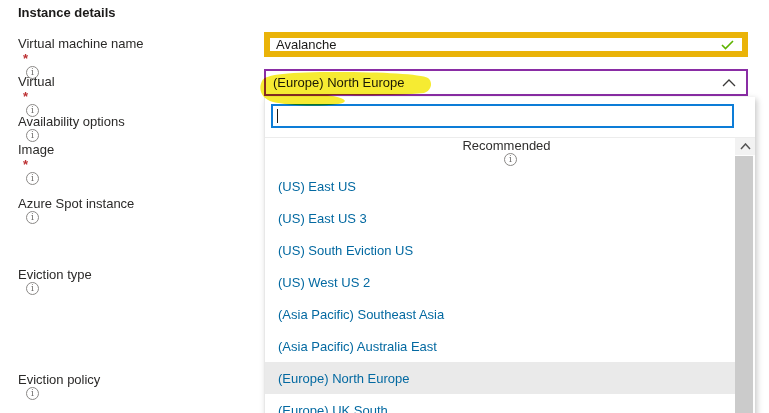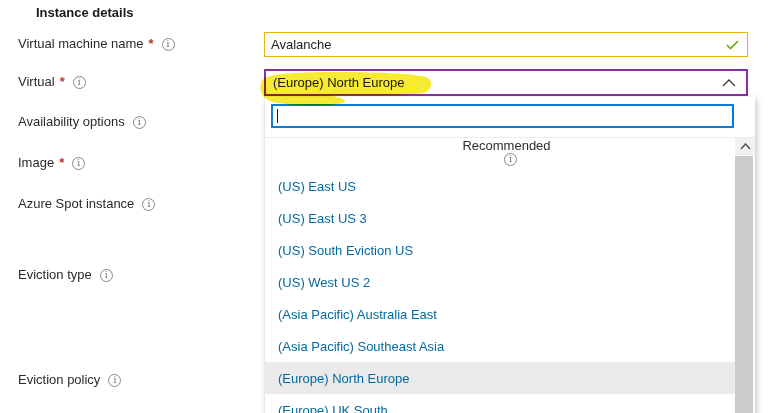--- a/index.html
+++ b/index.html
@@ -1,31 +1,31 @@
 <!DOCTYPE html>
 <html><head>
 <meta charset="utf-8">
 <style>
   * { box-sizing: border-box; }
   html,body { margin:0; padding:0; background:#fff; }
   .canvas {
     position:relative; width:769px; height:413px; overflow:hidden;
     background:#ffffff; font-family:"Liberation Sans", sans-serif; color:#252423;
   }
-  .section-title { position:absolute; left:36px; top:5px; font-size:13px; font-weight:700; color:#1b1a19; }
-  .field-label { position:absolute; left:18px; display:flex; align-items:flex-end; font-size:13px; color:#2b2a29; white-space:nowrap; }
+  .section-title { position:absolute; left:18px; top:5px; font-size:13px; font-weight:700; color:#1b1a19; }
+  .field-label { position:absolute; left:18px; display:flex; align-items:flex-start; font-size:13px; color:#2b2a29; white-space:nowrap;flex-direction:column; }
   .req { color:#bc2f32; margin-left:5px; font-weight:700; }
   .info {
     margin-left:8px; width:13px; height:13px; border:1px solid #8a8886; border-radius:50%;
     display:inline-flex; align-items:center; justify-content:center;
     font-size:9px; color:#6f6d6b; font-family:"DejaVu Serif", serif; line-height:1; flex:0 0 auto;
   }
   .input-box {
     position:absolute; left:264px; top:32px; width:484px; height:25px;
-    border:1px solid #eab308; background:#fff; display:flex; align-items:center;
+    border:6px solid #eab308; background:#fff; display:flex; align-items:center;
   }
   .input-box input {
     border:none; outline:none; flex:1; min-width:0; background:transparent;
     font:13px "Liberation Sans", sans-serif; color:#1b1a19; padding:0 6px;
   }
   .check { margin-right:8px; flex:0 0 auto; display:flex; }
   .select-box {
     position:absolute; left:264px; top:69px; width:484px; height:27px;
     border:2px solid #8a2da5; background:#fff; display:flex; align-items:center;
     justify-content:space-between; padding:0 10px 0 7px; font-size:13px; color:#1b1a19; cursor:pointer;
@@ -67,21 +67,21 @@
   </div>
   <div class="field-label" style="top:74px">
     <span>Virtual</span>
     <span class="req">*</span>
     <span class="info">i</span>
   </div>
   <div class="field-label" style="top:114px">
     <span>Availability options</span>
     <span class="info">i</span>
   </div>
-  <div class="field-label" style="top:155px">
+  <div class="field-label" style="top:142px">
     <span>Image</span>
     <span class="req">*</span>
     <span class="info">i</span>
   </div>
   <div class="field-label" style="top:196px">
     <span>Azure Spot instance</span>
     <span class="info">i</span>
   </div>
   <div class="field-label" style="top:267px">
     <span>Eviction type</span>
@@ -123,22 +123,22 @@
 
     <div class="list">
       <div class="row header">
         <span>Recommended</span>
         <span class="info">i</span>
       </div>
       <div class="row">(US) East US</div>
       <div class="row">(US) East US 3</div>
       <div class="row">(US) South Eviction US</div>
       <div class="row">(US) West US 2</div>
+      <div class="row">(Asia Pacific) Southeast Asia</div>
       <div class="row">(Asia Pacific) Australia East</div>
-      <div class="row">(Asia Pacific) Southeast Asia</div>
       <div class="row selected">(Europe) North Europe</div>
       <div class="row">(Europe) UK South</div>
     </div>
 
     <div class="scrollbar">
       <div class="scroll-btn">
         <span style="display:flex">
           <svg width="11" height="7" viewBox="0 0 11 7">
               <path d="M1 6 L5.5 1 L10 6" fill="none" stroke="#555" stroke-width="1.5"></path>
             </svg>

